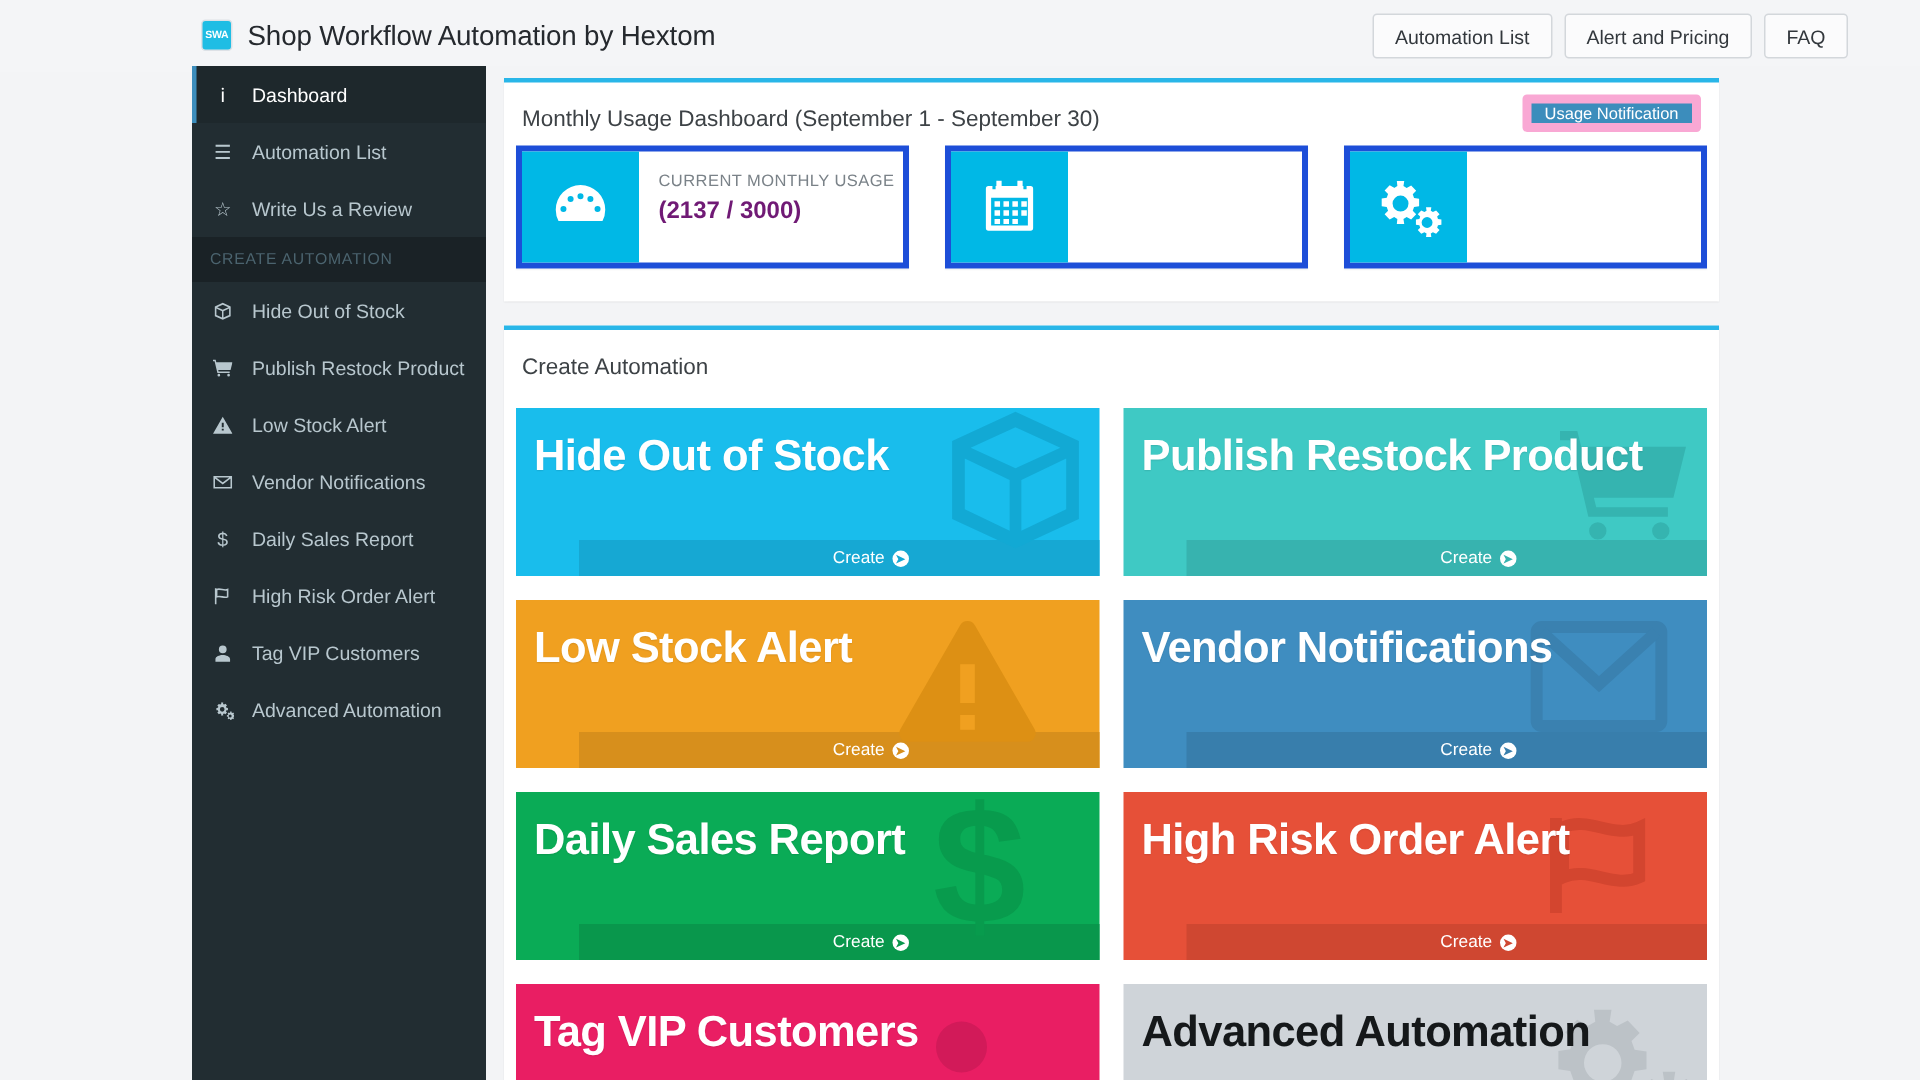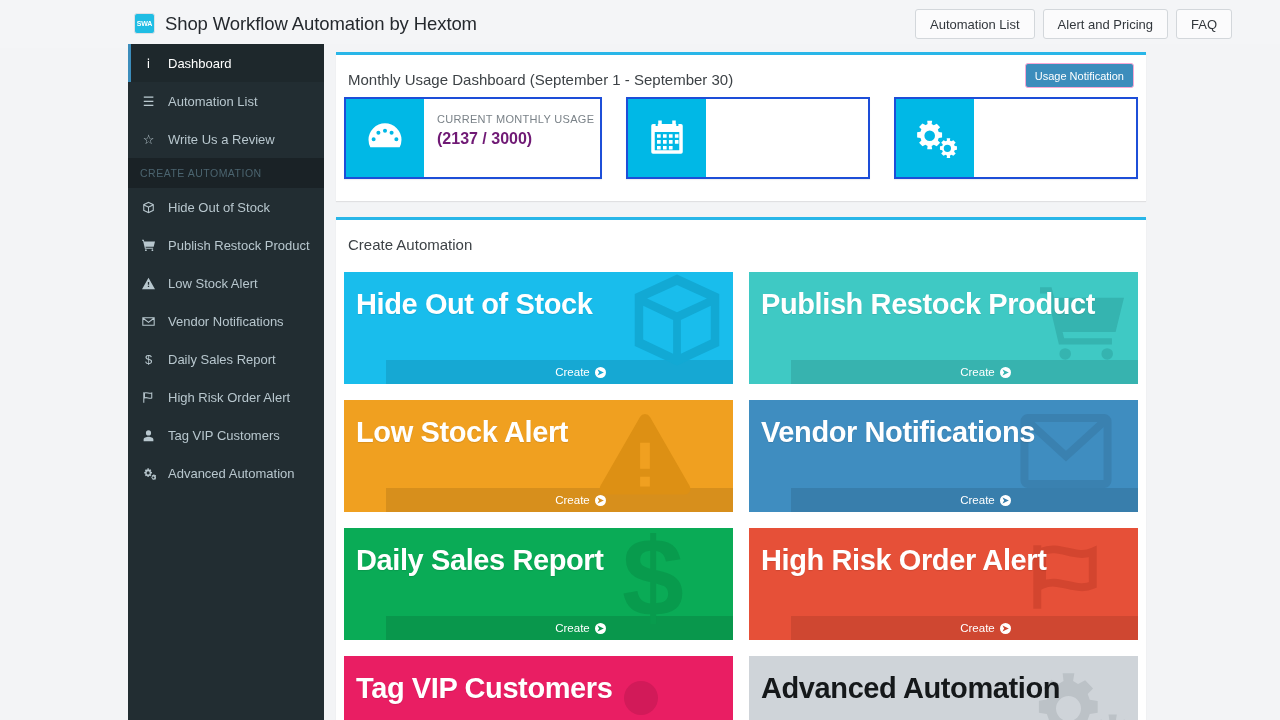--- a/index.html
+++ b/index.html
@@ -77,31 +77,31 @@
     box-shadow: 0 1px 1px rgba(0,0,0,0.08);
     margin-bottom: 16px;
   }
   .panel-head {
     height: 42px; display: flex; align-items: flex-start;
     padding: 16px 12px; position: relative;
   }
   .panel-title { font-size: 15px; color: #3d4246; }
   .usage-btn {
     position: absolute; right: 12px; top: 8px;
-    background: #3c8dbc; border: 1px solid #f9a8d4; border-radius: 3px;
+    background: #3c8dbc; border: 6px solid #f9a8d4; border-radius: 3px;
     color: #fff; font-size: 11px; padding: 0 9px; height: 25px;
     display: flex; align-items: center; cursor: pointer;
     font-family: "Liberation Sans", sans-serif;
   }
 
   
   .stats { display: flex; gap: 24px; padding: 0 8px 22px 8px; }
   .stat {
     flex: 1; display: flex; height: 82px;
-    background: #fff; border: 2px solid #1d4ed8;
+    background: #fff; border: 4px solid #1d4ed8;
     box-shadow: 0 1px 1px rgba(0,0,0,0.06);
   }
   .stat-icon {
     width: 78px; background: #00b8e6;
     display: flex; align-items: center; justify-content: center;
     flex-shrink: 0;
   }
   .stat-body {
     flex: 1; padding: 14px 0 0 13px; min-width: 0;
   }

